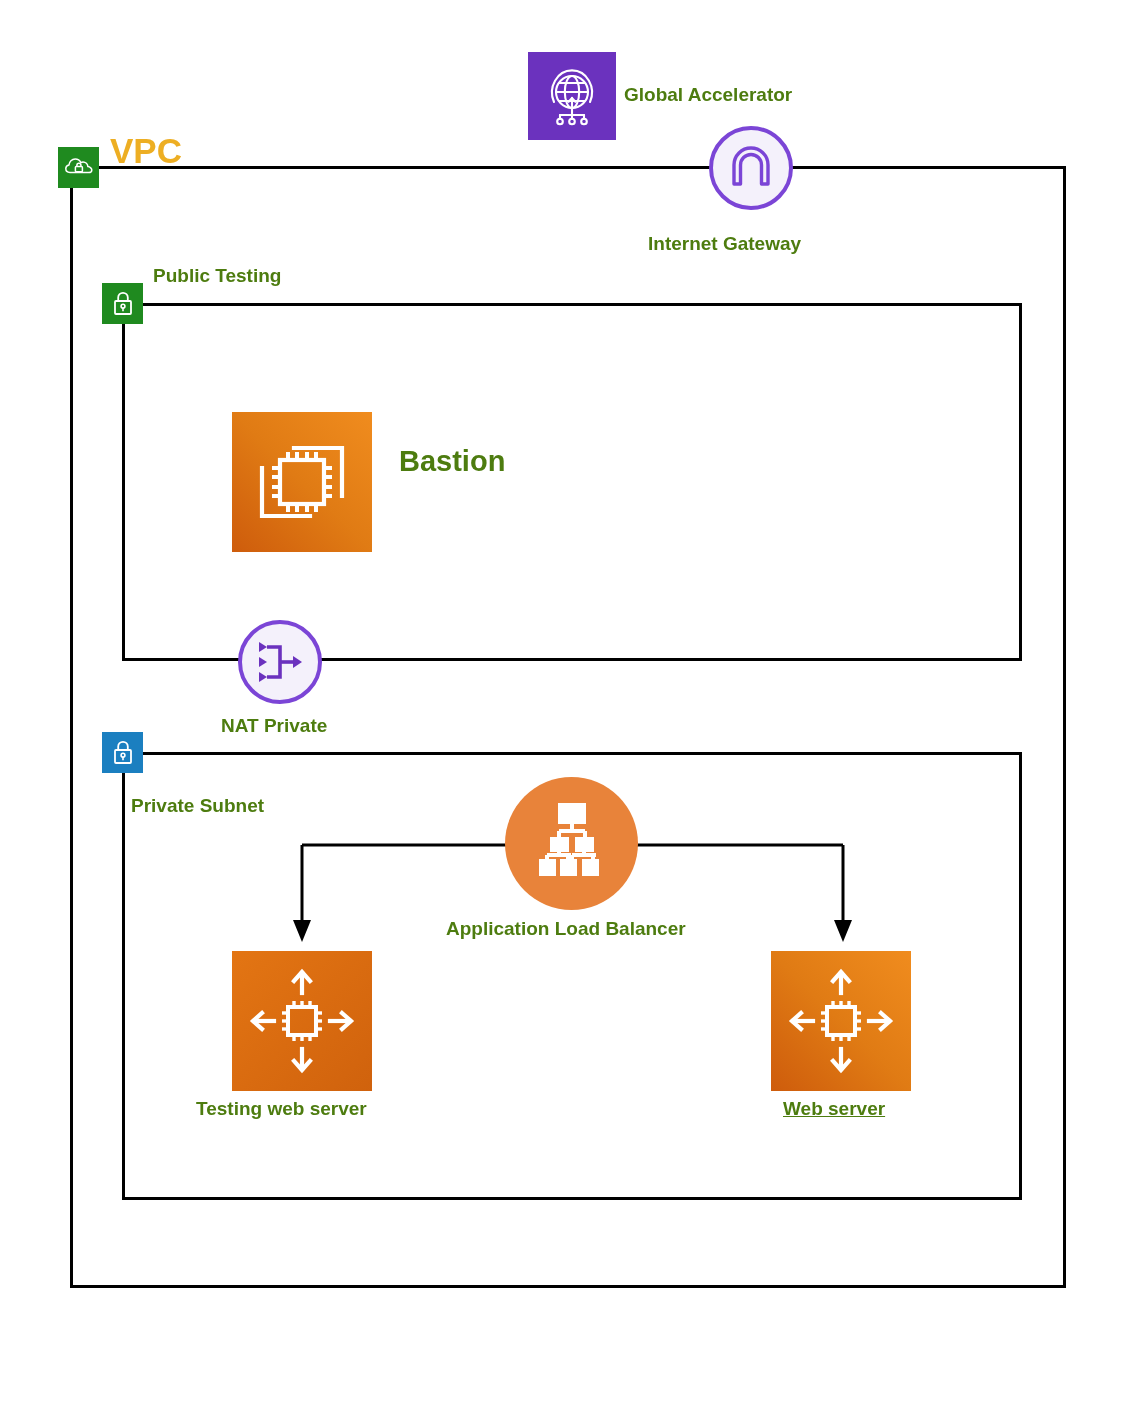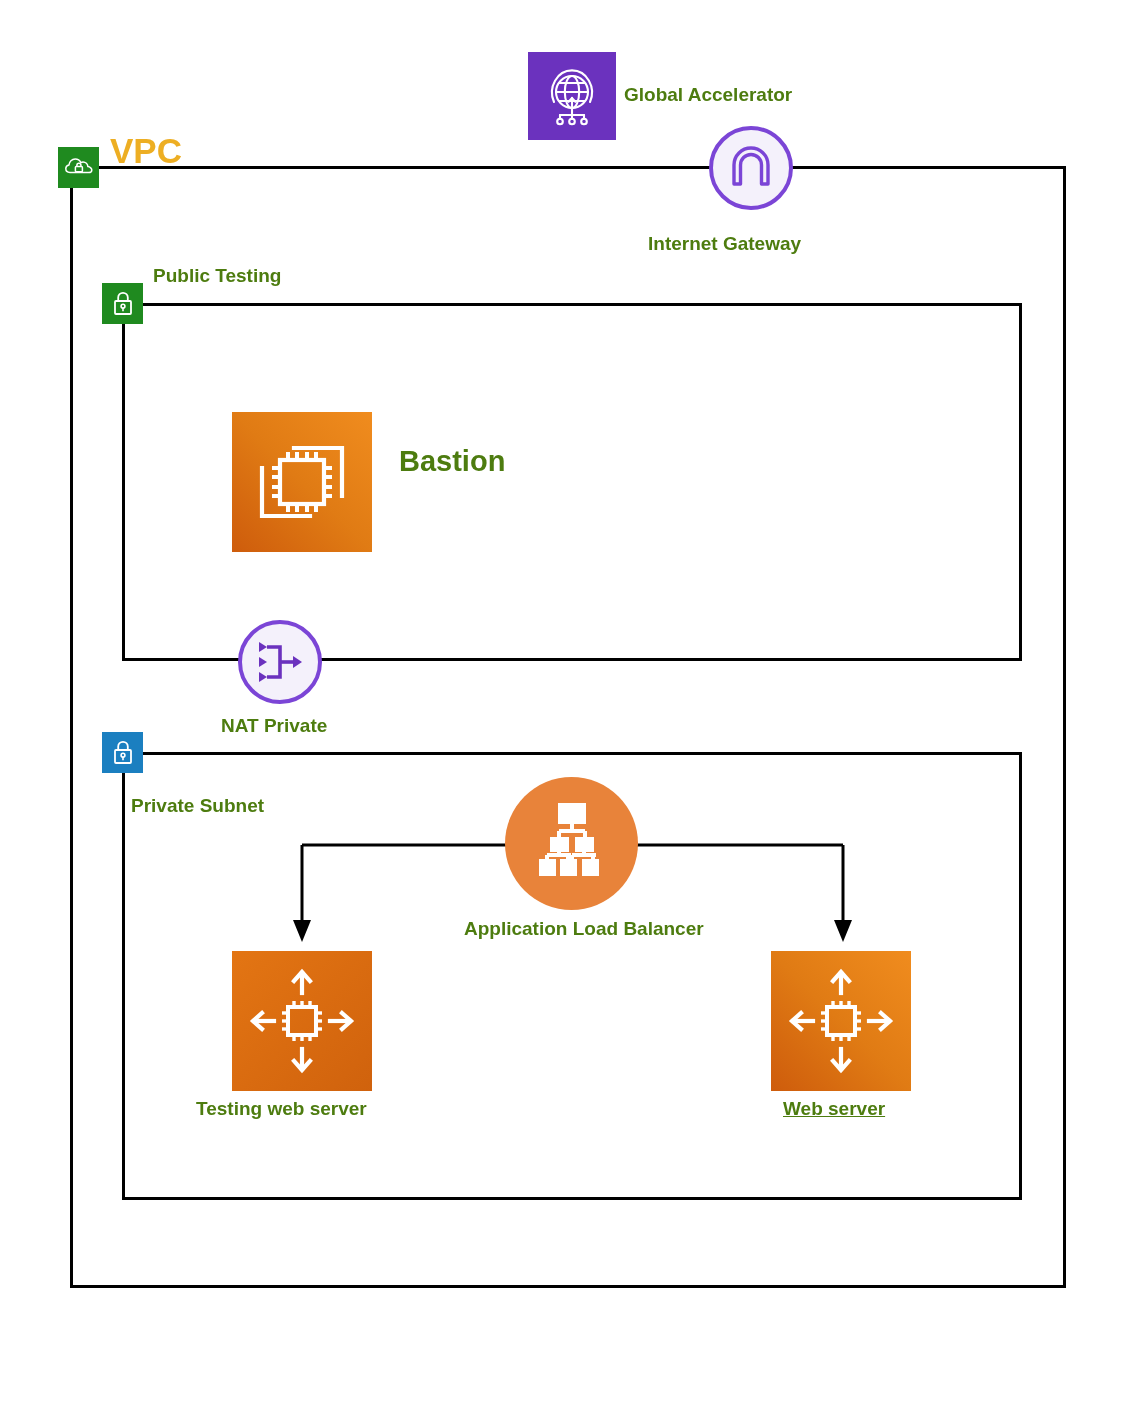--- a/index.html
+++ b/index.html
@@ -235,21 +235,21 @@
         <path d="M30 66 H54"></path>
         <path d="M30 66 V70"></path>
         <path d="M51 66 V70"></path>
         <path d="M67 63 V66"></path>
         <path d="M55 66 H79"></path>
         <path d="M55 66 V70"></path>
         <path d="M76 66 V70"></path>
       </g>
     </svg>
   </div>
-  <div class="abs label label-node" style="left:464px; top:919px;text-align:center;">Application Load Balancer</div>
+  <div class="abs label label-node" style="left:446px; top:919px;text-align:center;">Application Load Balancer</div>
 
   <div class="abs svc-square ec2-gradient-plain" style="left:232px; top:951px; width:140px; height:140px;">
     <svg width="140" height="140" viewBox="0 0 140 140" aria-hidden="true">
       <rect x="56" y="56" width="28" height="28" fill="none" stroke="#ffffff" stroke-width="4"></rect>
       <g stroke="#ffffff" stroke-width="3.4" stroke-linecap="butt">
         <path d="M62 56 v-6"></path>
           <path d="M70 56 v-6"></path>
           <path d="M78 56 v-6"></path>
         <path d="M62 84 v6"></path>
           <path d="M70 84 v6"></path>

